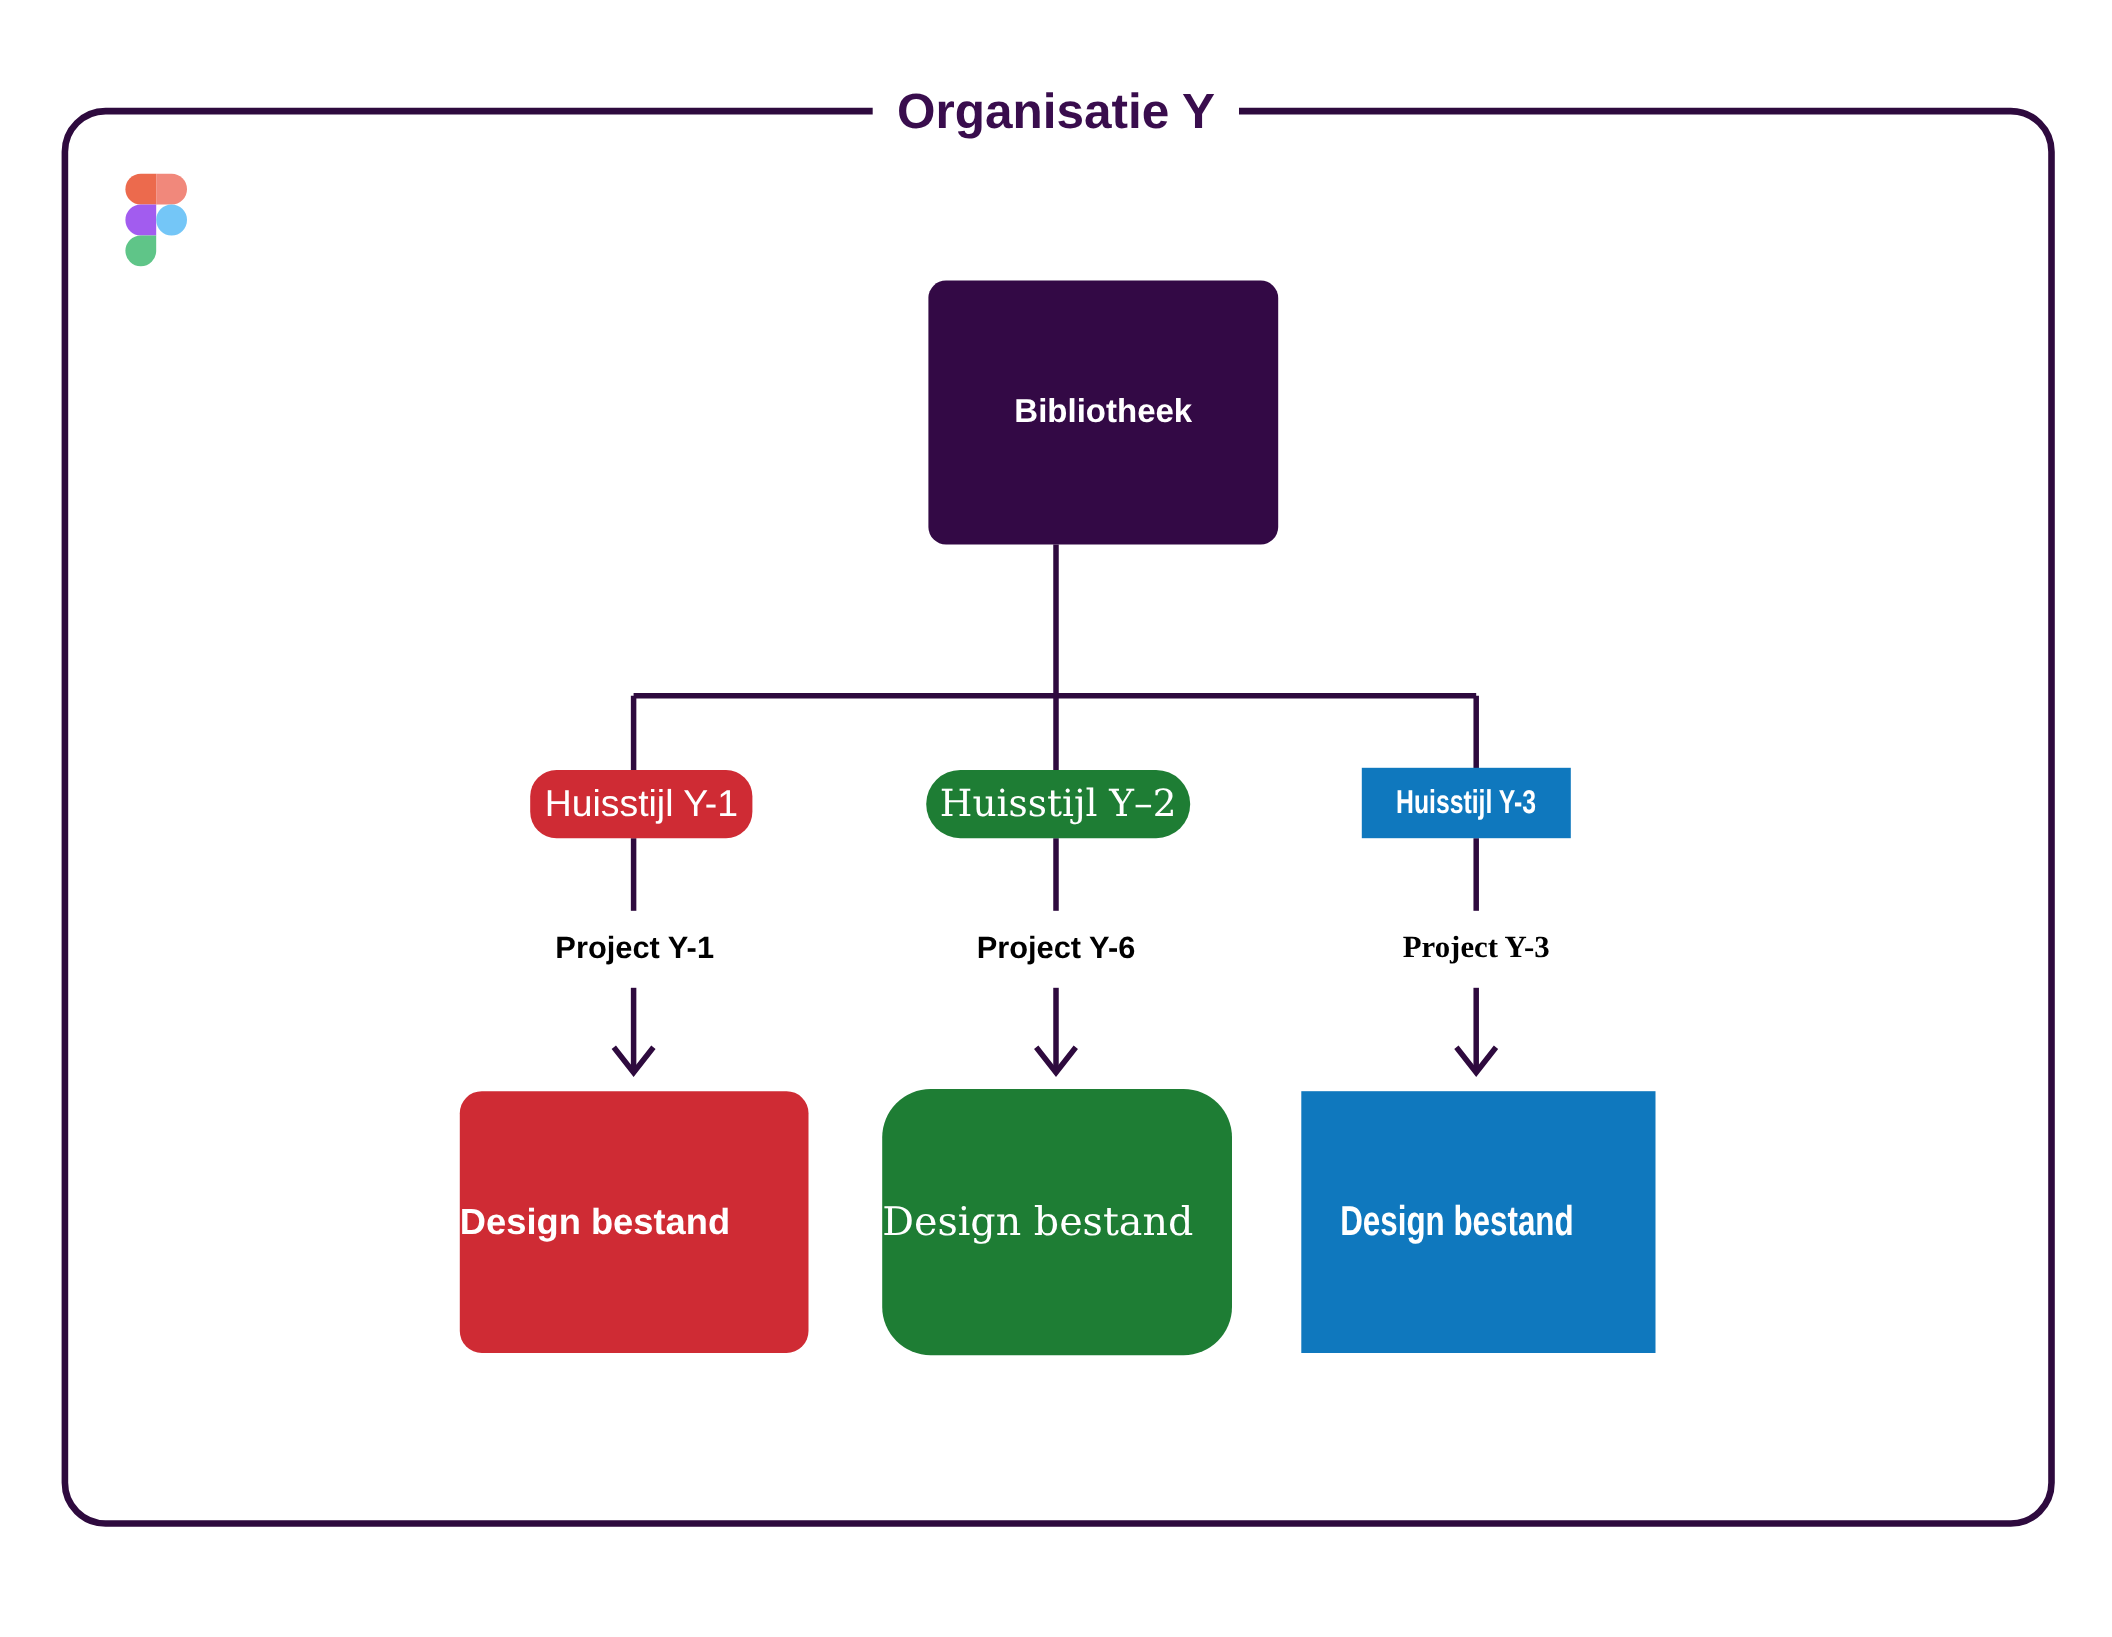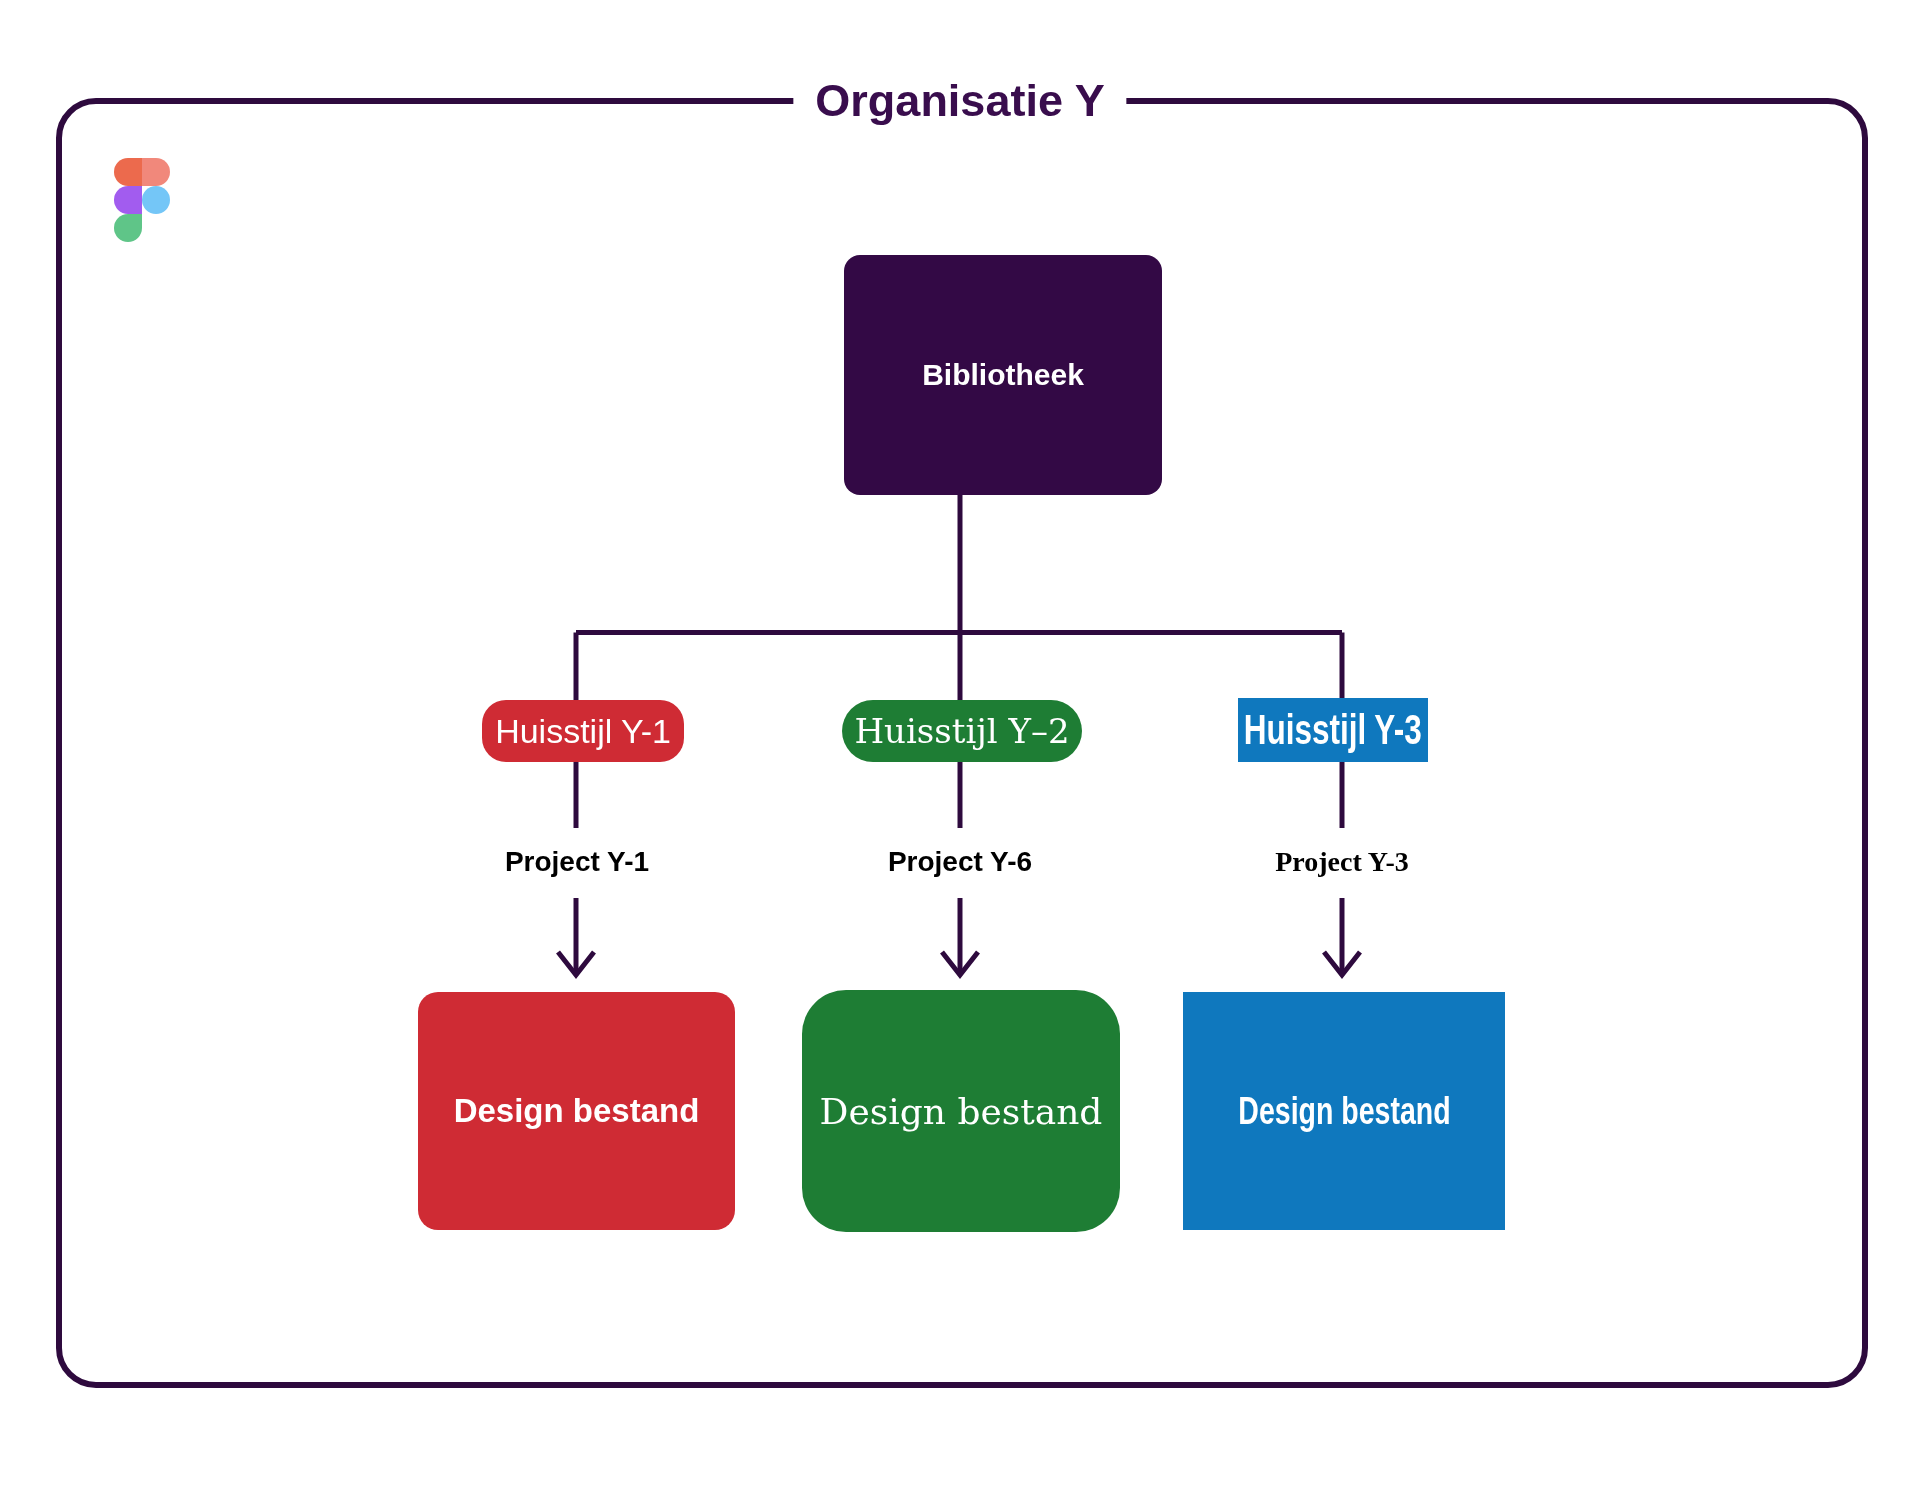--- a/index.html
+++ b/index.html
@@ -77,41 +77,41 @@
     display: flex; align-items: center; justify-content: center;
     color: #ffffff;
     box-sizing: border-box;
     white-space: nowrap;
   }
   .pill-1 { left: 482px;  width: 202px; background: #CF2B34; border-radius: 24px;
             font-size: 34px; font-weight: normal; }
   .pill-2 { left: 842px;  width: 240px; background: #1E7D34; border-radius: 31px;
             font-family: "DejaVu Serif", serif; font-size: 34px; justify-content: center; }
   .pill-3 { left: 1238px; top: 698px; width: 190px; height: 64px; background: #0F78BE;
-            border-radius: 0; font-size: 42px; font-weight: bold; }
+            border-radius: 0; font-size: 30px; font-weight: bold; }
   .condensed { display: inline-block; transform: scaleX(0.75); transform-origin: center; }
 
   
   .project-label {
     position: absolute;
     top: 846px;
     width: 320px;
     text-align: center;
     font-size: 28px; font-weight: bold;
     color: #000000;
     white-space: nowrap;
   }
   .proj-1 { left: 417px; }
   .proj-2 { left: 800px; }
   .proj-3 { left: 1182px; font-family: Liberation Serif, serif; }
 
   
   .design-box {
     position: absolute;
-    display: flex; align-items: center; justify-content: center;
+    display: flex; align-items: center; 
     color: #ffffff;
     white-space: nowrap;
   }
   .design-1 { left: 418px; top: 992px; width: 317px; height: 238px;
               background: #CF2B34; border-radius: 20px;
               font-size: 33px; font-weight: bold; }
   .design-2 { left: 802px; top: 990px; width: 318px; height: 242px;
               background: #1E7D34; border-radius: 44px;
               font-family: "DejaVu Serif", serif; font-size: 36px; }
   .design-3 { left: 1183px; top: 992px; width: 322px; height: 238px;

